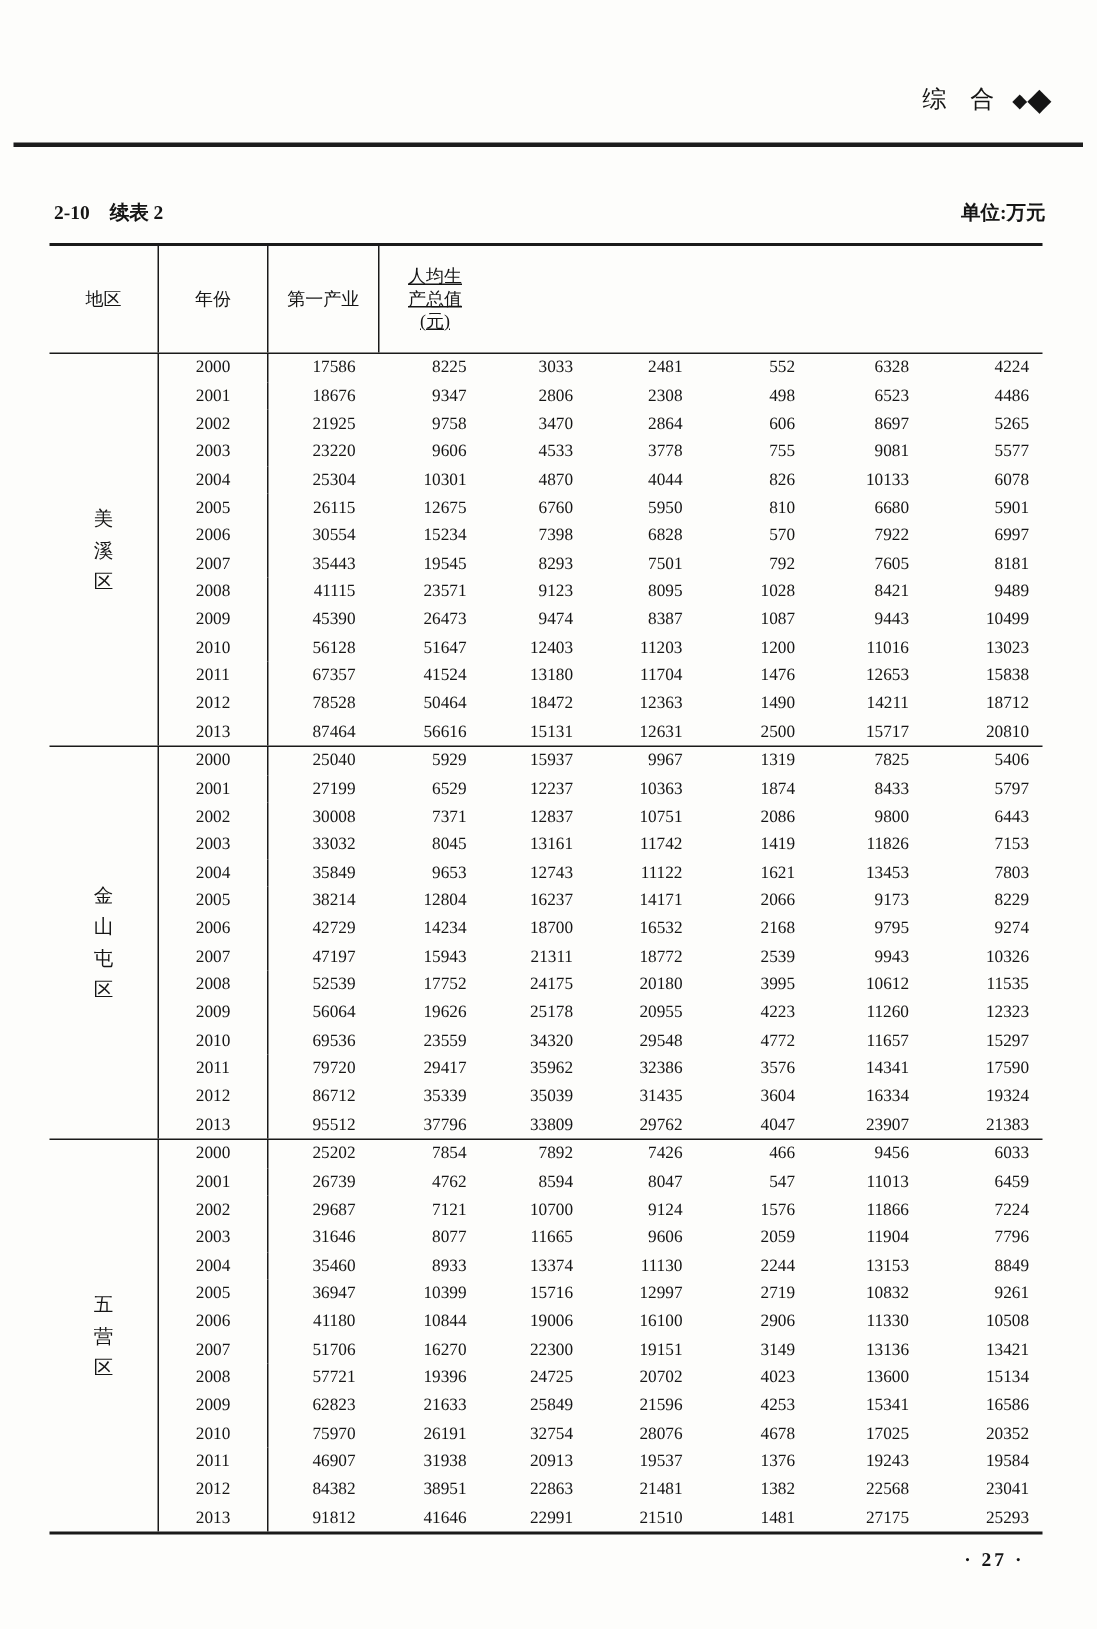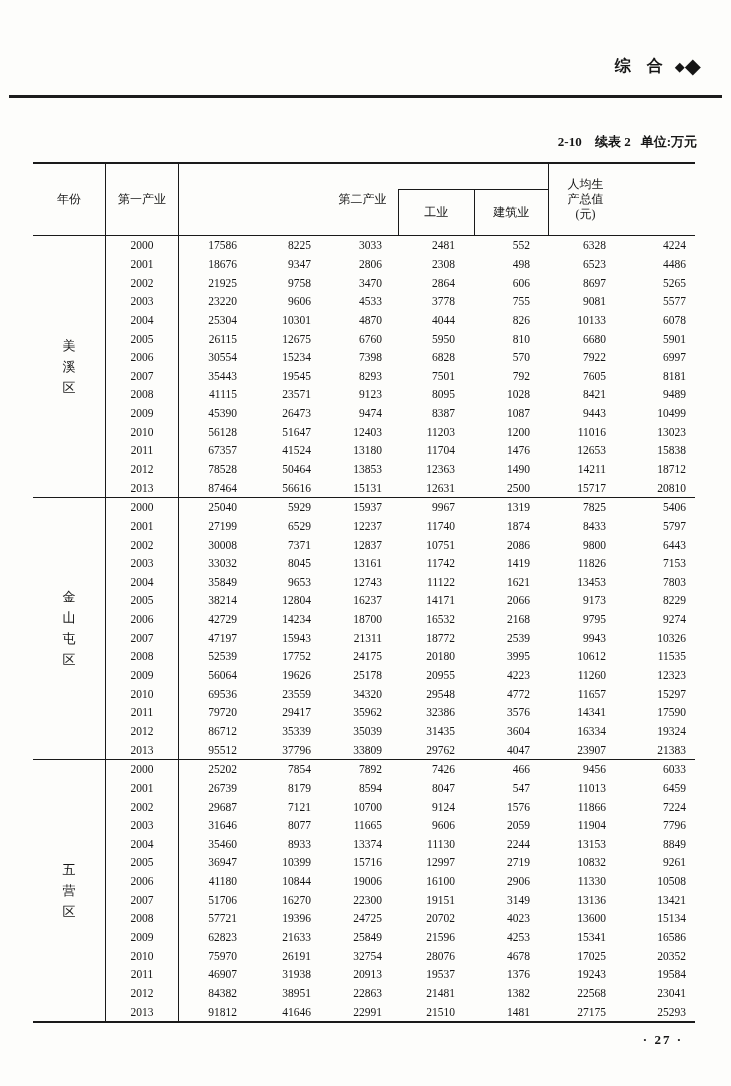--- a/index.html
+++ b/index.html
@@ -5,51 +5,51 @@
   html,body{margin:0;padding:0;}
   body{
     width:731px;height:1086px;position:relative;overflow:hidden;
     background:#fdfdfb;color:#151515;
     font-family:"Liberation Serif","DejaVu Serif",serif;
   }
   
   .section-head{
     position:absolute;top:56px;right:30px;
     font-size:16px;letter-spacing:6px;
-    display:flex;align-items:flex-start;font-weight:bold;
+    display:flex;align-items:flex-start;
   }
   .section-head .marks{letter-spacing:0;margin-left:6px;display:flex;align-items:center;}
   .mark-sm{font-size:13px;line-height:1;}
   .mark-lg{font-size:21px;line-height:1;}
   .top-rule{
     position:absolute;left:9px;top:95px;width:713px;height:3px;background:#1c1c1c;
   }
   
   .caption-row{
     position:absolute;left:36px;top:133px;width:661px;
-    display:flex;justify-content:flex-end;
+    display:flex;justify-content:space-between;
     font-size:13px;font-weight:700;
   }
   .caption-left span{margin-right:10px;}
   .unit-label{font-weight:700;}
   
   .stat-table{
     position:absolute;left:33px;top:162px;width:662px;
     border-top:2px solid #1a1a1a;border-bottom:2px solid #1a1a1a;
     font-size:11.5px;
   }
   .grid9{display:grid;grid-template-columns:73px 73px 74px 74px 71px 76px 75px 73px 73px;}
   
   .thead{height:71px;border-bottom:1.8px solid #1a1a1a;font-size:12px;}
   .th{
     border-right:1.4px solid #1a1a1a;
     display:flex;flex-direction:column;align-items:center;justify-content:center;
     text-align:center;line-height:15px;
   }
-  .th:last-child{border-right:none;}
+  .th:last-child{border-right:none;text-decoration:underline;}
   .th .sp{letter-spacing:8px;margin-right:-8px;}
   .group-cell{
     grid-column:5 / span 3;position:relative;
     display:block;border-right:1.4px solid #1a1a1a;
   }
   .sec-label{
     position:absolute;left:0;top:0;width:71px;height:100%;
     display:flex;align-items:center;justify-content:center;
   }
   .subbox{
@@ -101,29 +101,23 @@
 <div class="caption-row">
   <div class="caption-left">
     <span>2-10</span>
     <span>续表 2</span>
   </div>
   <div class="unit-label">单位:万元</div>
 </div>
 
 <div class="stat-table">
   <div class="thead grid9">
+    <div class="th">地区</div>
     <div class="th">年份</div>
     <div class="th">第一产业</div>
-    <div class="th group-cell">
-      <div class="sec-label">第二产业</div>
-      <div class="subbox">
-        <div class="sub">工业</div>
-        <div class="sub">建筑业</div>
-      </div>
-    </div>
     <div class="th">
       <div>人均生</div>
       <div>产总值</div>
       <div>(元)</div>
     </div>
   </div>
   <div>
       <div class="group grid9">
         <div class="region-cell">
           <div>美</div>
@@ -222,21 +216,21 @@
         <div class="val col1">67357</div>
         <div class="val col2">41524</div>
         <div class="val col3">13180</div>
         <div class="val col4">11704</div>
         <div class="val col5">1476</div>
         <div class="val col6">12653</div>
         <div class="val col7">15838</div>
         <div class="year-cell">2012</div>
         <div class="val col1">78528</div>
         <div class="val col2">50464</div>
-        <div class="val col3">13853</div>
+        <div class="val col3">18472</div>
         <div class="val col4">12363</div>
         <div class="val col5">1490</div>
         <div class="val col6">14211</div>
         <div class="val col7">18712</div>
         <div class="year-cell">2013</div>
         <div class="val col1">87464</div>
         <div class="val col2">56616</div>
         <div class="val col3">15131</div>
         <div class="val col4">12631</div>
         <div class="val col5">2500</div>
@@ -255,21 +249,21 @@
         <div class="val col2">5929</div>
         <div class="val col3">15937</div>
         <div class="val col4">9967</div>
         <div class="val col5">1319</div>
         <div class="val col6">7825</div>
         <div class="val col7">5406</div>
         <div class="year-cell">2001</div>
         <div class="val col1">27199</div>
         <div class="val col2">6529</div>
         <div class="val col3">12237</div>
-        <div class="val col4">11740</div>
+        <div class="val col4">10363</div>
         <div class="val col5">1874</div>
         <div class="val col6">8433</div>
         <div class="val col7">5797</div>
         <div class="year-cell">2002</div>
         <div class="val col1">30008</div>
         <div class="val col2">7371</div>
         <div class="val col3">12837</div>
         <div class="val col4">10751</div>
         <div class="val col5">2086</div>
         <div class="val col6">9800</div>
@@ -372,21 +366,21 @@
         <div class="year-cell">2000</div>
         <div class="val col1">25202</div>
         <div class="val col2">7854</div>
         <div class="val col3">7892</div>
         <div class="val col4">7426</div>
         <div class="val col5">466</div>
         <div class="val col6">9456</div>
         <div class="val col7">6033</div>
         <div class="year-cell">2001</div>
         <div class="val col1">26739</div>
-        <div class="val col2">8179</div>
+        <div class="val col2">4762</div>
         <div class="val col3">8594</div>
         <div class="val col4">8047</div>
         <div class="val col5">547</div>
         <div class="val col6">11013</div>
         <div class="val col7">6459</div>
         <div class="year-cell">2002</div>
         <div class="val col1">29687</div>
         <div class="val col2">7121</div>
         <div class="val col3">10700</div>
         <div class="val col4">9124</div>

